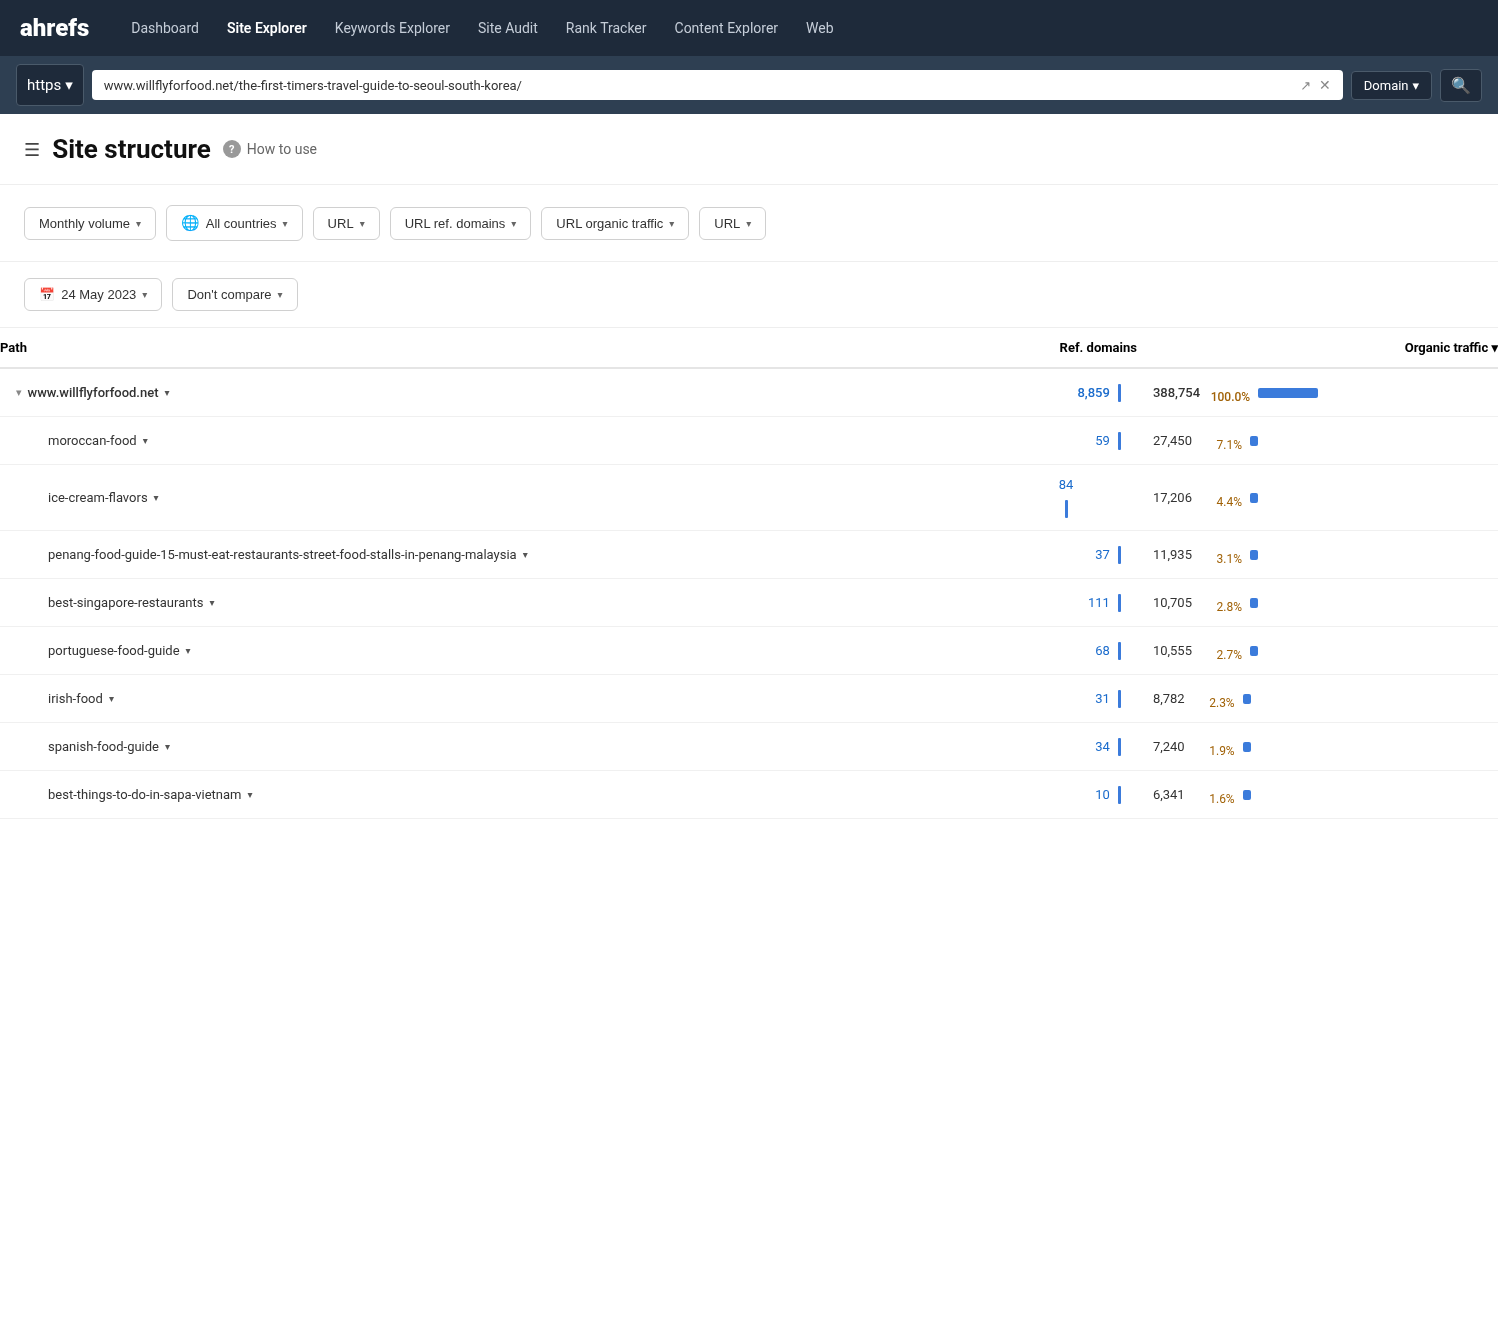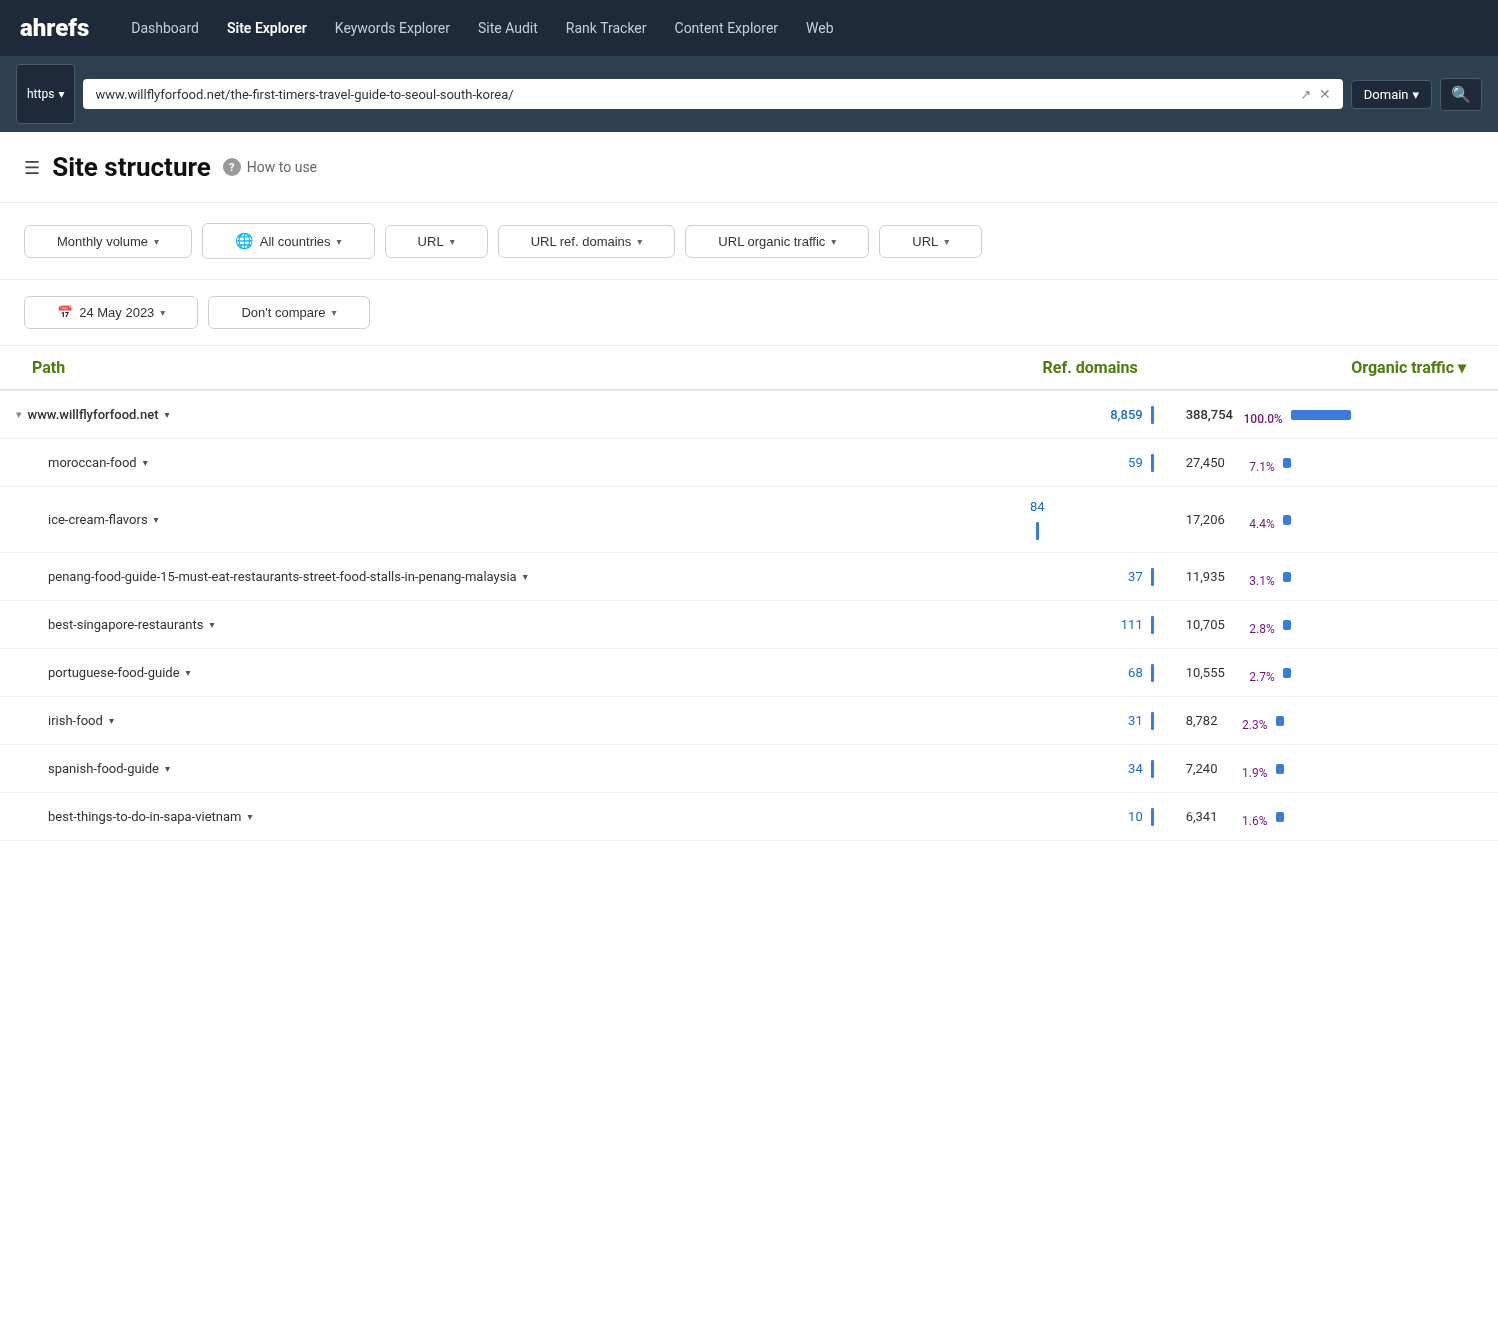--- a/index.html
+++ b/index.html
@@ -7,63 +7,63 @@
 
     
     .nav { background: #1e2a3a; display: flex; align-items: center; padding: 0 20px; height: 56px; gap: 0; }
     .nav-logo { color: #ff6b2b; font-size: 24px; font-weight: 900; margin-right: 28px; }
     .nav-logo span { color: white; }
     .nav-item { color: #c5cdd8; font-size: 14px; padding: 0 14px; height: 56px; display: flex; align-items: center; cursor: pointer; white-space: nowrap; }
     .nav-item.active { color: white; font-weight: 600; }
 
     
     .url-bar { background: #2e3f52; display: flex; align-items: center; padding: 8px 16px; gap: 8px; }
-    .url-protocol { background: #1e2a3a; color: white; border: 1px solid #4a5a6a; border-radius: 4px; padding: 22px 10px; font-size: 12px; cursor: pointer; display: flex; align-items: center; gap: 4px; }
+    .url-protocol { background: #1e2a3a; color: white; border: 1px solid #4a5a6a; border-radius: 4px; padding: 11px 10px; font-size: 15px; cursor: pointer; display: flex; align-items: center; gap: 4px; }
     .url-input { flex: 1; background: white; border: none; border-radius: 4px; padding: 7px 12px; font-size: 13px; color: #333; display: flex; align-items: center; justify-content: space-between; }
     .url-input-text { flex: 1; }
     .url-icons { display: flex; align-items: center; gap: 8px; margin-left: 8px; }
     .url-mode { background: #1e2a3a; color: white; border: 1px solid #4a5a6a; border-radius: 4px; padding: 6px 12px; font-size: 13px; cursor: pointer; display: flex; align-items: center; gap: 4px; }
     .url-search { background: #1e2a3a; color: white; border: 1px solid #4a5a6a; border-radius: 4px; padding: 6px 10px; cursor: pointer; font-size: 16px; }
 
     
     .main { background: white; min-height: calc(1340px - 56px - 48px); }
 
     
     .page-header { display: flex; align-items: center; gap: 12px; padding: 20px 24px; border-bottom: 1px solid #eee; }
     .hamburger { cursor: pointer; font-size: 18px; color: #444; }
     .page-title { font-size: 26px; font-weight: 700; color: #111; }
     .how-to-use { display: flex; align-items: center; gap: 6px; color: #666; font-size: 14px; cursor: pointer; }
     .how-to-use-icon { background: #999; color: white; border-radius: 50%; width: 18px; height: 18px; display: flex; align-items: center; justify-content: center; font-size: 11px; font-weight: bold; }
 
     
     .filters { padding: 20px 24px; display: flex; align-items: center; gap: 10px; flex-wrap: wrap; border-bottom: 1px solid #eee; }
-    .filter-btn { border: 1px solid #d0d0d0; border-radius: 6px; padding: 8px 32px; background: white; cursor: pointer; font-size: 13px; color: #333; display: flex; align-items: center; gap: 6px; white-space: nowrap; }
+    .filter-btn { border: 1px solid #d0d0d0; border-radius: 6px; padding: 8px 14px; background: white; cursor: pointer; font-size: 13px; color: #333; display: flex; align-items: center; gap: 6px; white-space: nowrap; }
     .filter-chevron { font-size: 10px; color: #666; }
     .globe-icon { font-size: 15px; }
 
     
     .date-row { padding: 16px 24px; display: flex; align-items: center; gap: 10px; border-bottom: 1px solid #eee; }
 
     
     .table-container { padding: 0; }
     table { width: 100%; border-collapse: collapse; }
     thead tr { border-bottom: 2px solid #e5e5e5; }
-    thead th { padding: 12px 32px; text-align: left; font-weight: 700; font-size: 16px; color: #4d7c0f; background: white; }
+    thead th { padding: 12px 0; text-align: left; font-weight: 700; font-size: 13px; color: #000000; background: white; }
     thead th.right { text-align: right; }
     tbody tr { border-bottom: 1px solid #f0f0f0; }
     tbody td { padding: 12px 16px; font-size: 13px; color: #333; }
     tbody td.right { text-align: right; }
     .link-blue { color: #1a6bcc; cursor: pointer; }
     .path-cell { display: flex; align-items: center; gap: 6px; }
     .expand-icon { color: #888; font-size: 11px; cursor: pointer; }
     .indent-1 { padding-left: 48px !important; }
     .chevron-down { color: #555; font-size: 10px; cursor: pointer; }
     .bar-cell { display: flex; align-items: center; gap: 8px; justify-content: flex-start; }
     .bar { height: 10px; border-radius: 2px; background: #3b7bdb; display: inline-block; }
-    .pct { color: #701a75; font-size: 12px; min-width: 42px; text-align: right; margin-top: 9px; }
+    .pct { color: #a16207; font-size: 12px; min-width: 42px; text-align: right; margin-top: 9px; }
     .mini-bar-cell { display: flex; align-items: center; gap: 4px; }
     .mini-bar { width: 3px; height: 18px; background: #3b7bdb; border-radius: 1px; cursor: pointer; }
     .domain-row td { font-weight: 500; }
   </style>
 </head>
 <body>
 
 <nav>
   <div class="nav">
     <div class="nav-logo">

